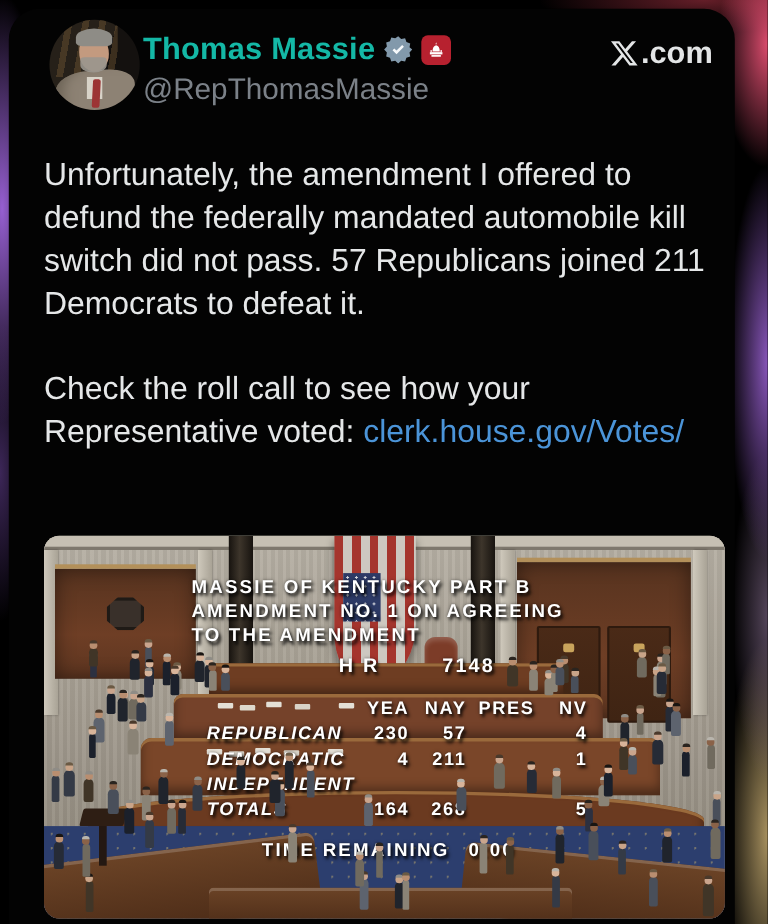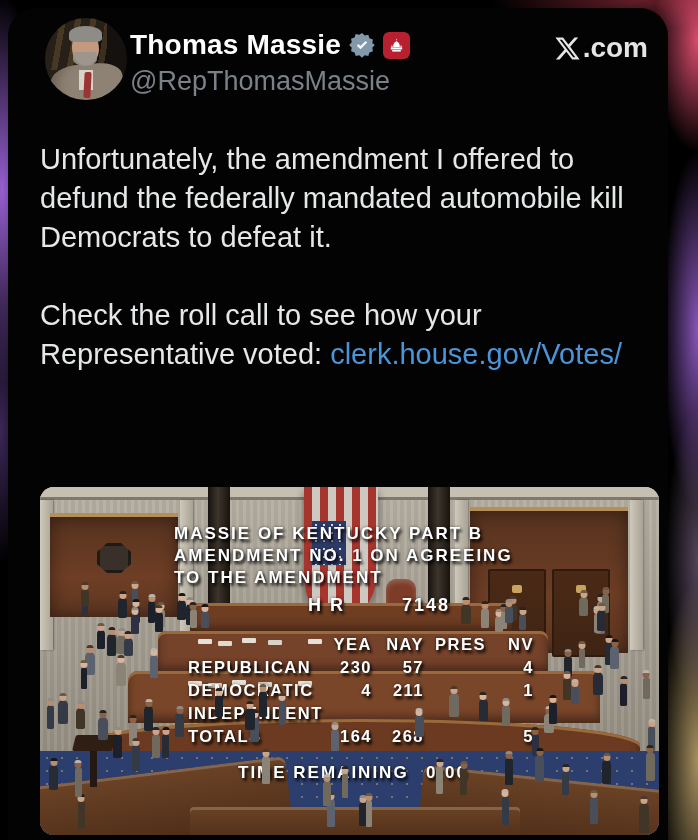--- a/index.html
+++ b/index.html
@@ -39,21 +39,21 @@
   .avatar .tie { position:absolute; left:39px; top:54px; width:7px; height:26px;
     background:#9c3434; transform:rotate(3deg); border-radius:2px; }
   .avatar .head { position:absolute; left:27px; top:13px; width:27px; height:34px;
     background:#c39a7f; border-radius:46% 54% 48% 52%; }
   .avatar .hair { position:absolute; left:24px; top:8px; width:33px; height:16px;
     background:#8e8c86; border-radius:50% 50% 20% 20%; }
   .avatar .beard { position:absolute; left:28px; top:34px; width:24px; height:14px;
     background:#9a968e; border-radius:20% 20% 60% 60%; opacity:.9; }
 
   .name-row { position:absolute; left:122px; top:21px; display:flex; align-items:center; gap:8px; }
-  .display-name { color:#ffffff; font-size:28px; font-weight:700; letter-spacing:.2px; }
+  .display-name { color:#14b8a6; font-size:28px; font-weight:700; letter-spacing:.2px; }
   .badge-check { width:26px; height:26px; flex:0 0 auto; }
   .badge-cap {
     width:27px; height:27px; border-radius:6px; background:#b7212f; flex:0 0 auto;
     display:flex; align-items:center; justify-content:center;
   }
   .handle { position:absolute; left:122px; top:58px; color:#7b8188; font-size:27px; }
 
   .watermark { position:absolute; right:20px; top:24px; display:flex; align-items:center; gap:2px;
     color:#e3e5e6; font-size:28px; font-weight:600; }
   .watermark svg { width:27px; height:27px; }
@@ -129,21 +129,21 @@
   
   .ov { position:absolute; color:#fff; font-weight:700; letter-spacing:2px;
     text-shadow:2px 3px 3px rgba(0,0,0,.9), 0 0 3px rgba(0,0,0,.55);
     white-space:nowrap; }
   .ov-title { left:134px; top:36px; font-size:17px; line-height:22px; }
   .ov-bill-label { left:268px; top:108px; font-size:18px; }
   .ov-bill-number { left:362px; top:108px; font-size:18px; }
   .vt-row { position:absolute; left:16px; top:0; width:100%; height:20px; }
   .vt-row span { position:absolute; font-size:16.5px; font-weight:700; color:#fff; letter-spacing:1.5px;
     text-shadow:2px 3px 3px rgba(0,0,0,.9), 0 0 3px rgba(0,0,0,.55); white-space:nowrap; }
-  .c0 { left:132px; }
+  .c0 { left:132px;font-style:italic; }
   .c1 { left:250px; width:66px; text-align:right; }
   .c2 { left:306px; width:62px; text-align:right; }
   .c3 { left:374px; width:56px; text-align:right; }
   .c4 { left:428px; width:50px; text-align:right; }
   .ov-time-label { left:198px; top:276px; font-size:17px; }
   .ov-time-value { left:386px; top:276px; font-size:17px; }
 </style>
 </head>
 <body>
 
@@ -182,20 +182,21 @@
     <div class="watermark">
       <svg viewBox="0 0 24 24">
         <path fill="#e3e5e6" d="M18.244 2.25h3.308l-7.227 8.26 8.502 11.24H16.17l-5.214-6.817L4.99 21.75H1.68l7.73-8.835L1.254 2.25H8.08l4.713 6.231zm-1.161 17.52h1.833L7.084 4.126H5.117z"></path>
       </svg>
       <span>.com</span>
     </div>
 
     <div class="tweet">
       <div>Unfortunately, the amendment I offered to</div>
       <div>defund the federally mandated automobile kill</div>
+      <div>switch did not pass. 57 Republicans joined 211</div>
       <div>Democrats to defeat it.</div>
       <div class="gap"></div>
       <div>Check the roll call to see how your</div>
       <div><span>Representative voted: </span><a href="#">clerk.house.gov/Votes/</a></div>
     </div>
 
     <div class="media">
       <div>
         <div class="sc sc-marble"></div>
         <div class="sc sc-cornice"></div>

